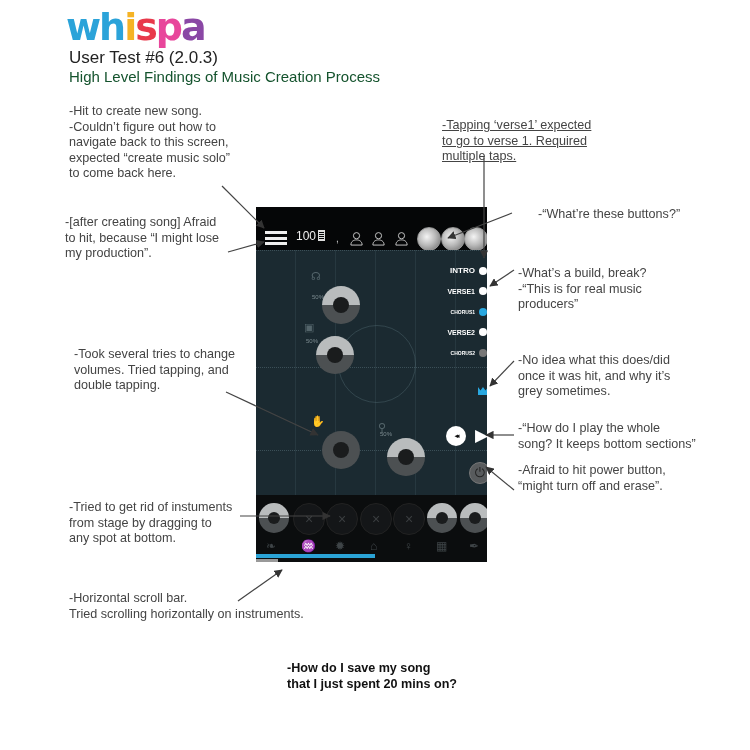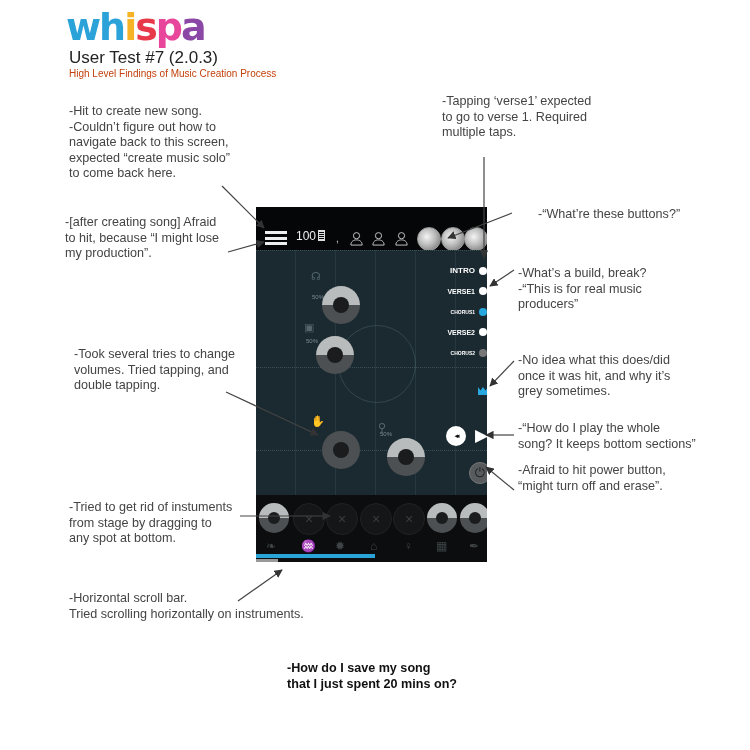--- a/index.html
+++ b/index.html
@@ -1,20 +1,20 @@
 <!DOCTYPE html>
 <html><head>
 <meta charset="utf-8">
 <style>
   html,body{margin:0;padding:0;background:#ffffff;}
   body{width:750px;height:750px;position:relative;overflow:hidden;font-family:"Liberation Sans",sans-serif;color:#333;}
   .abs{position:absolute;}
   .logo{left:66px;top:8px;height:38px;display:flex;align-items:flex-end;font-family:"DejaVu Sans",sans-serif;font-weight:bold;font-size:38px;letter-spacing:-2px;line-height:38px;}
   .title{left:69px;top:48px;font-size:17px;color:#222;}
-  .subtitle{left:69px;top:68px;font-size:10px;color:#c2410c;}
+  .subtitle{left:69px;top:68px;font-size:15px;color:#14532d;}
   .note{font-size:12.6px;line-height:15.6px;color:#444;white-space:pre-line;}
   .note.bold{font-weight:bold;color:#111;font-size:12.6px;}
   
   .phone{left:256px;top:207px;width:231px;height:355px;background:#0a0c0d;overflow:hidden;}
   .topbar{position:absolute;left:0;top:0;width:237px;height:43px;background:#050607;}
   .stage{position:absolute;left:0;top:43px;width:237px;height:245px;background:#1b2a31;
     background-image:repeating-linear-gradient(90deg,transparent 0 39px,rgba(90,120,130,.18) 39px 40px);}
   .stage .hline{position:absolute;left:0;width:237px;border-top:1px dotted rgba(120,150,160,.35);}
   .tray{position:absolute;left:0;top:288px;width:237px;height:67px;background:#0b0d0e;}
   .hamb{left:9px;top:24px;width:22px;height:14px;display:flex;flex-direction:column;justify-content:space-between;}
@@ -38,32 +38,32 @@
 <body>
 
 <div class="abs logo">
   <span style="color:#2ba3d9">w</span>
   <span style="color:#2ba3d9">h</span>
   <span style="color:#f5b325">i</span>
   <span style="color:#e8394b">s</span>
   <span style="color:#e8469b">p</span>
   <span style="color:#8a47a5">a</span>
 </div>
-<div class="abs title">User Test #7 (2.0.3)</div>
+<div class="abs title">User Test #6 (2.0.3)</div>
 <div class="abs subtitle">High Level Findings of Music Creation Process</div>
 
 <div class="abs note" style="left:69px;top:104px;">-Hit to create new song.
 -Couldn’t figure out how to
 navigate back to this screen,
 expected “create music solo”
 to come back here.</div>
 <div class="abs note" style="left:65px;top:215px;">-[after creating song] Afraid
 to hit, because “I might lose
 my production”.</div>
-<div class="abs note" style="left:442px;top:94px;">-Tapping ‘verse1’ expected
+<div class="abs note" style="left:442px;top:118px;text-decoration:underline;">-Tapping ‘verse1’ expected
 to go to verse 1. Required
 multiple taps.</div>
 <div class="abs note" style="left:518px;top:207px;margin-left:20px;">-“What’re these buttons?”</div>
 <div class="abs note" style="left:518px;top:266px;">-What’s a build, break?
 -“This is for real music
 producers”</div>
 <div class="abs note" style="left:518px;top:353px;">-No idea what this does/did
 once it was hit, and why it’s
 grey sometimes.</div>
 <div class="abs note" style="left:74px;top:347px;">-Took several tries to change

